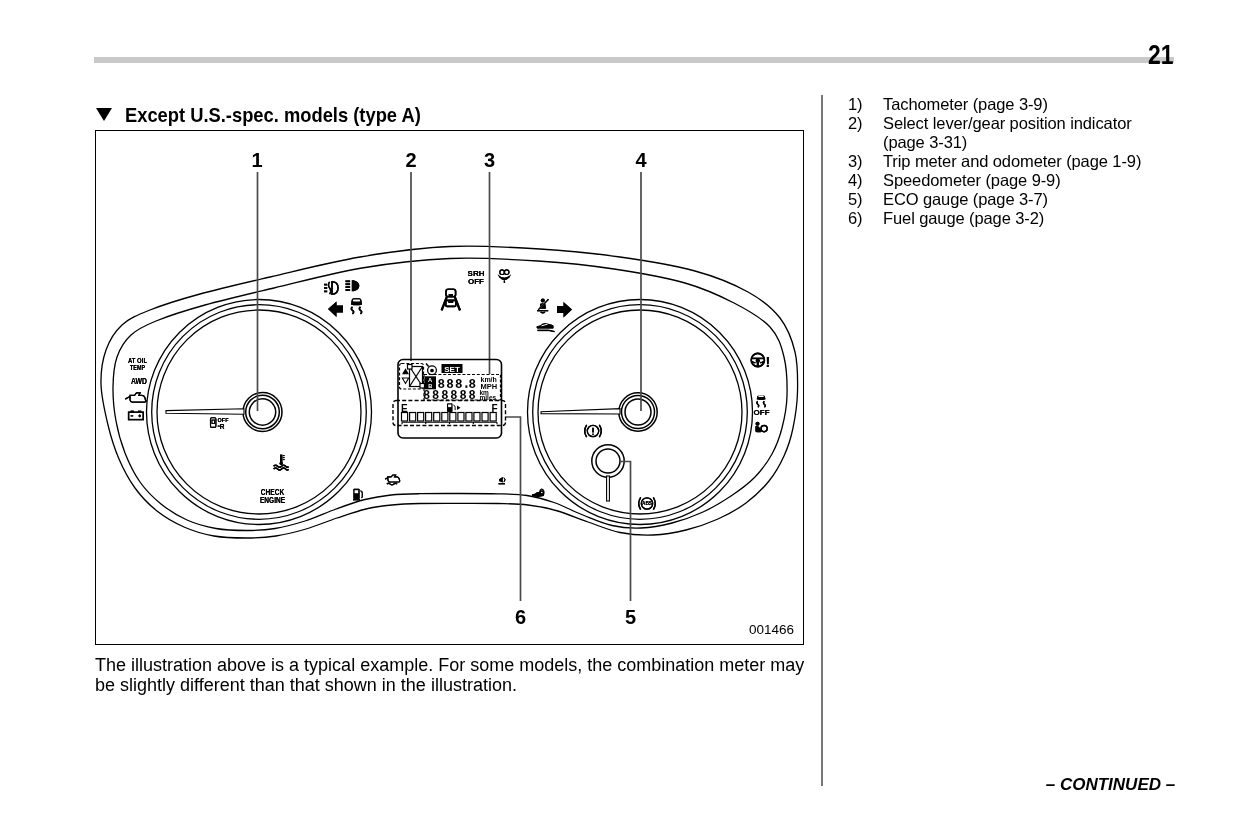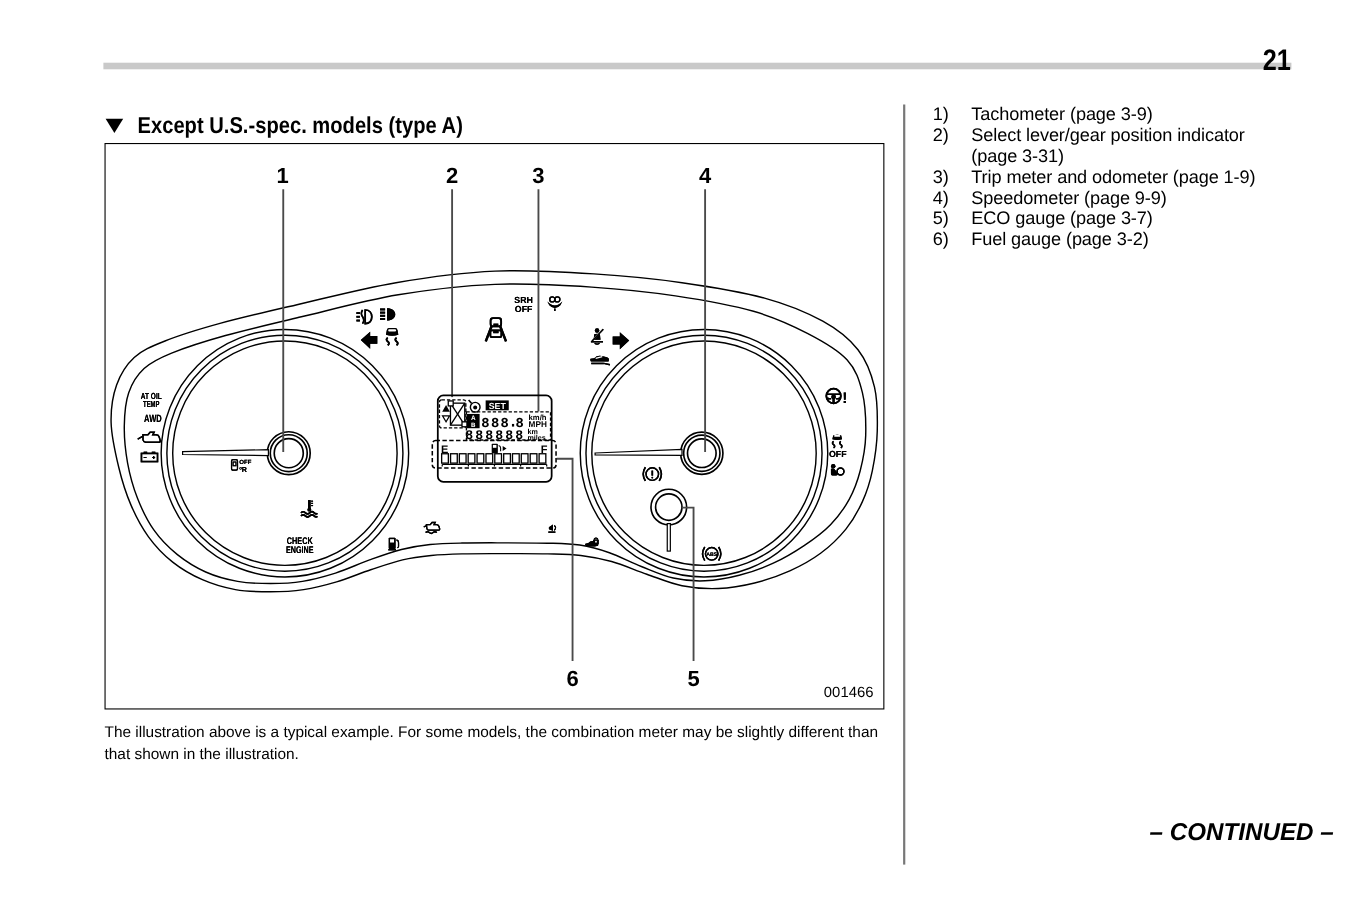--- a/index.html
+++ b/index.html
@@ -460,21 +460,21 @@
 
 <g transform="translate(114,285)">
 <rect x="0.5" y="0.8" width="5.4" height="9.6" rx="1.2" stroke="#000" stroke-width="1.1" fill="none"></rect>
 <rect x="1.9" y="3" width="2.6" height="3.4" stroke="#000" stroke-width="0.9" fill="none"></rect>
 <text x="7.5" y="5" fill="#000" font-family="Liberation Sans, sans-serif" font-size="5.5px" font-weight="bold">OFF</text>
 <text x="7.5" y="12" fill="#000" font-family="Liberation Sans, sans-serif" font-size="6.5px" font-weight="bold">ºR</text>
 </g>
 
 </svg>
 
-<div class="abs" style="left:95px;top:656px;width:716px;font-size:14px;line-height:19.7px;">The illustration above is a typical example. For some models, the combination meter may be slightly different than that shown in the illustration.</div>
+<div class="abs" style="left:95px;top:656px;width:716px;font-size:18px;line-height:19.7px;">The illustration above is a typical example. For some models, the combination meter may be slightly different than that shown in the illustration.</div>
 <div class="abs" style="left:821px;top:95px;width:1.5px;height:691px;background:#777;"></div>
 <div class="abs" style="left:848px;top:95px;width:330px;font-size:16.5px;line-height:19px;letter-spacing:-0.1px;">
 <table style="border-collapse:collapse;font-size:16.5px;line-height:19px;letter-spacing:-0.1px;">
 <tbody>
         <tr>
           <td style="vertical-align:top;width:35px;padding:0;">1)</td>
           <td style="padding:0;margin-left:20px;">Tachometer (page 3-9)</td>
         </tr>
 <tr>
           <td style="vertical-align:top;padding:0;">2)</td>
@@ -492,13 +492,13 @@
           <td style="vertical-align:top;padding:0;">5)</td>
           <td style="padding:0;">ECO gauge (page 3-7)</td>
         </tr>
 <tr>
           <td style="vertical-align:top;padding:0;">6)</td>
           <td style="padding:0;">Fuel gauge (page 3-2)</td>
         </tr>
 </tbody>
     </table>
 </div>
-<div class="abs" style="left:1045px;top:744px;width:131px;font-size:22px;font-weight:bold;font-style:italic;text-align:center;white-space:nowrap;">– CONTINUED –</div>
+<div class="abs" style="left:1045px;top:775px;width:131px;font-size:17px;font-weight:bold;font-style:italic;text-align:center;white-space:nowrap;">– CONTINUED –</div>
 
 </body></html>

